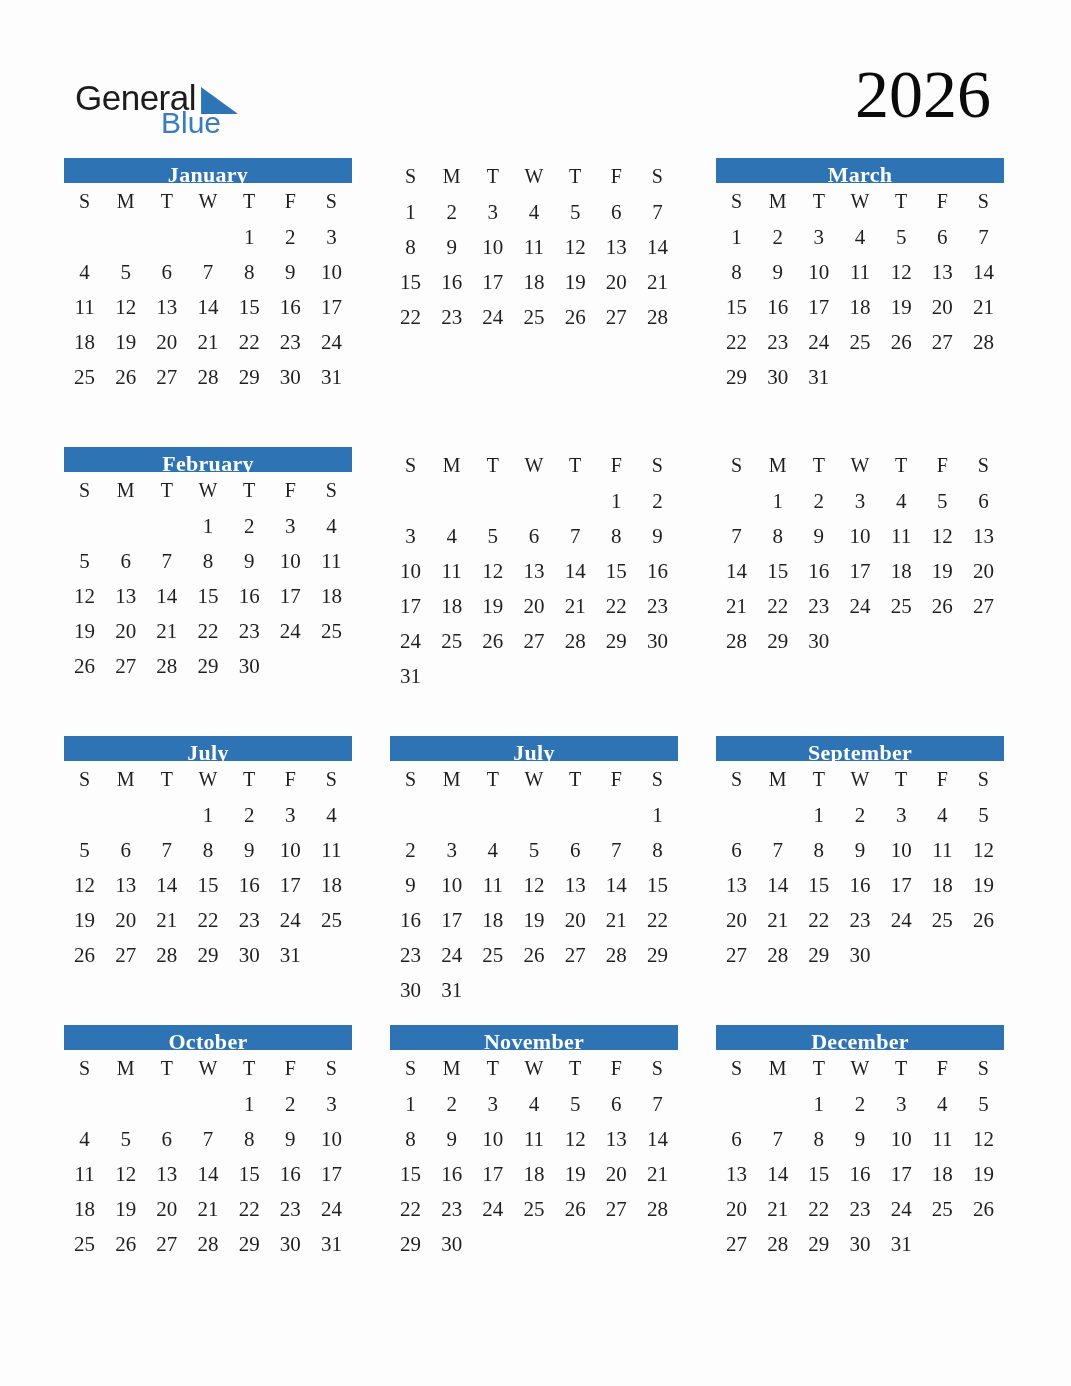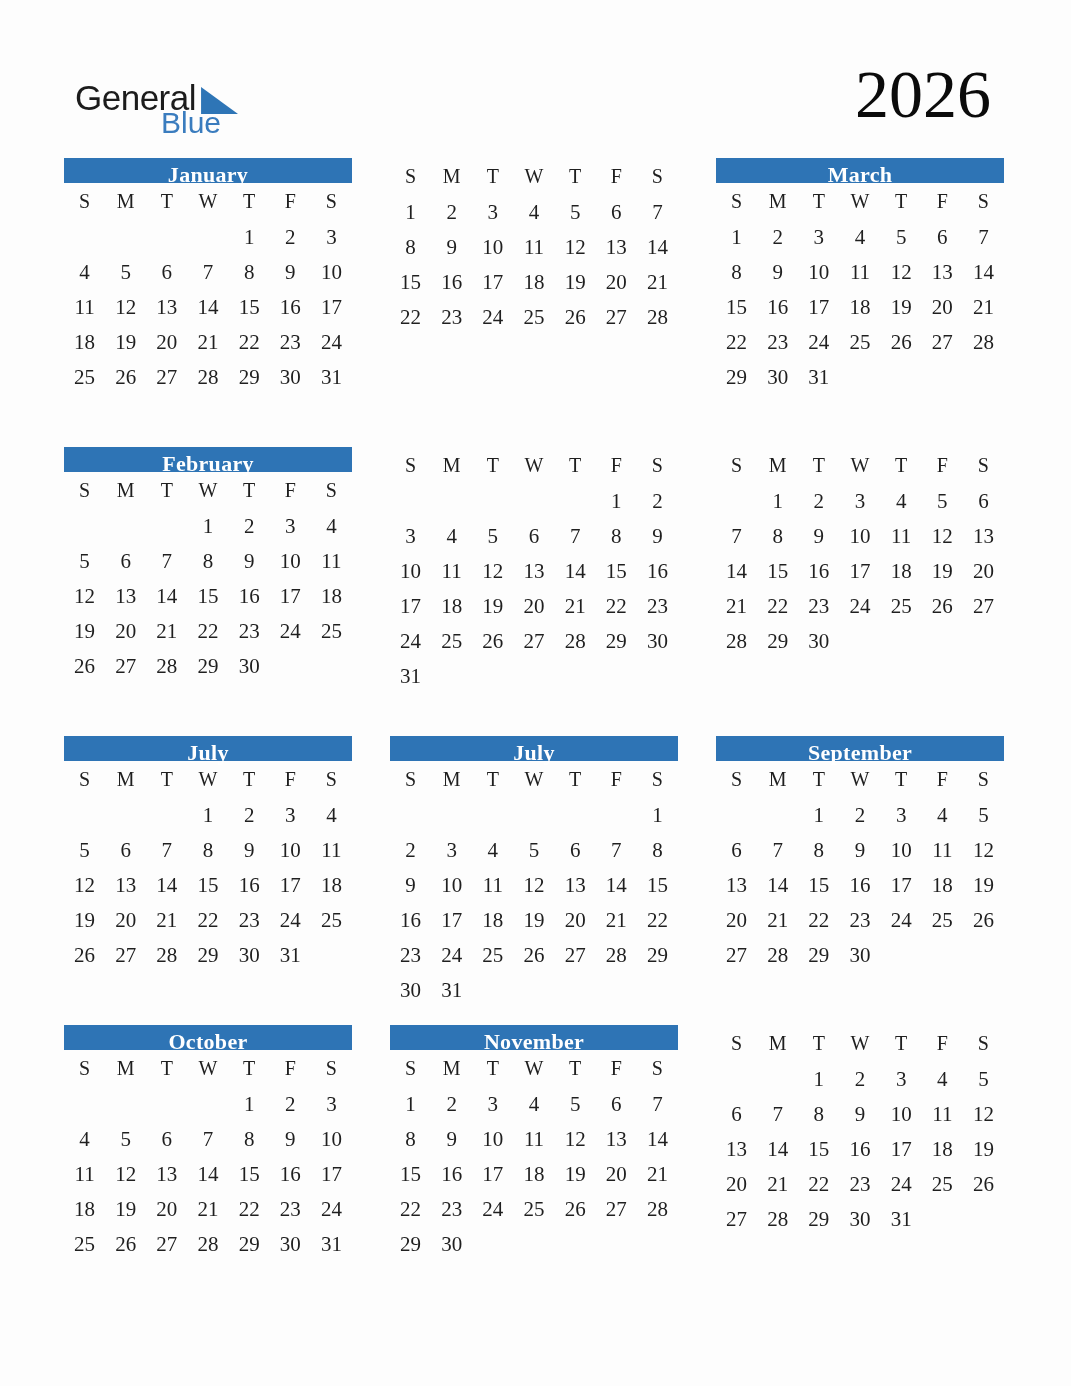--- a/index.html
+++ b/index.html
@@ -704,20 +704,21 @@
         <span class="cell day">29</span>
         <span class="cell day">30</span>
         <span class="cell day"></span>
         <span class="cell day"></span>
         <span class="cell day"></span>
         <span class="cell day"></span>
         <span class="cell day"></span>
       </div>
     </section>
     <section class="month">
+      <div class="month-header">December</div>
       <div class="week-row weekdays">
         <span class="cell wd">S</span>
         <span class="cell wd">M</span>
         <span class="cell wd">T</span>
         <span class="cell wd">W</span>
         <span class="cell wd">T</span>
         <span class="cell wd">F</span>
         <span class="cell wd">S</span>
       </div>
       <div class="week-row">

